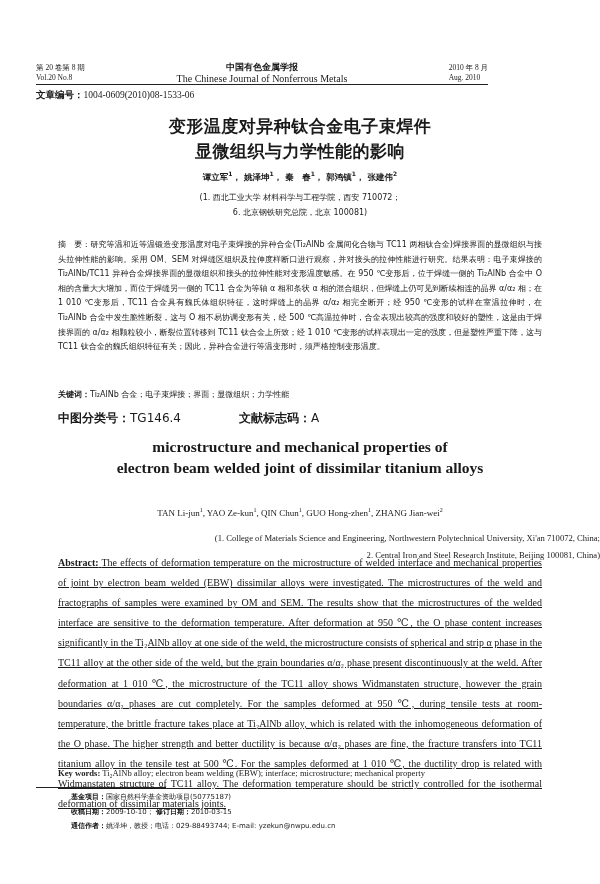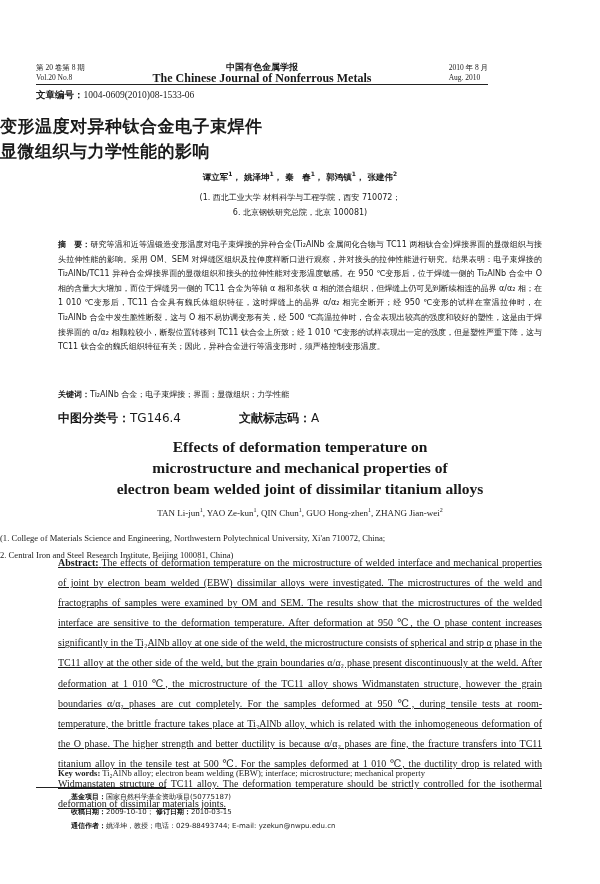--- a/index.html
+++ b/index.html
@@ -8,51 +8,51 @@
       font-family: "Liberation Serif", "DejaVu Serif", serif; color: #1a1a1a;
     }
     .page { position: absolute; left: 0; top: 0; width: 600px; height: 700px; }
 
     
     .hdr { position: absolute; left: 36px; right: 112px; top: 63px; height: 24px; font-size: 7.5px; }
     .hdr-left { position: absolute; left: 0; top: 0; line-height: 10px; }
     .hdr-right { position: absolute; right: 0; top: 0; line-height: 10px; text-align: left; }
     .hdr-center { position: absolute; left: 0; right: 0; top: -1px; text-align: center; line-height: 11px; }
     .hdr-center .cn { font-family: "DejaVu Sans", sans-serif; font-weight: bold; font-size: 9px; }
-    .hdr-center .en { font-weight: bold; font-size: 12px; }
+    .hdr-center .en { font-weight: normal; font-size: 10px; }
     .hdr-rule { position: absolute; left: 36px; width: 452px; top: 84px; border-top: 1px solid #222; }
 
     .article-no { position: absolute; left: 36px; top: 89px; font-size: 9.5px; }
     .article-no .lbl { font-family: "DejaVu Sans", sans-serif; font-weight: bold; font-size: 9.5px; }
 
     
-    .cn-title { position: absolute; left: 0; right: 0; top: 114px; 
+    .cn-title { position: absolute; left: 0; right: 0; top: 114px; text-align: center;
       font-family: "DejaVu Sans", sans-serif; font-weight: bold; font-size: 17px; line-height: 25px; letter-spacing: 0.5px; }
     .cn-authors { position: absolute; left: 0; right: 0; top: 170px; text-align: center;
       font-family: "DejaVu Sans", sans-serif; font-weight: bold; font-size: 8.5px; }
     .cn-authors sup { font-size: 6px; }
     .cn-affil { position: absolute; left: 0; right: 0; top: 190px; text-align: center;
       font-family: "DejaVu Sans", sans-serif; font-size: 8px; line-height: 15px; }
 
     
     .cn-abs { position: absolute; left: 58px; width: 484px; top: 238px;
       font-family: "DejaVu Sans", sans-serif; font-size: 8px; line-height: 14.6px; text-align: justify; }
-    .cn-abs .lbl { font-weight: bold; }
+    .cn-abs .lbl { font-weight: normal; }
     .cn-kw { position: absolute; left: 58px; width: 484px; top: 389px; font-family: "DejaVu Sans", sans-serif; font-size: 8px; }
     .cn-kw .lbl { font-weight: bold; }
     .cn-class { position: absolute; left: 58px; top: 410px; font-family: "DejaVu Sans", sans-serif; font-size: 12px; }
     .cn-class .lbl { font-weight: bold; }
     .cn-class .gap { display: inline-block; width: 58px; }
 
     
     .en-title { position: absolute; left: 0; right: 0; top: 436px; text-align: center;
       font-weight: bold; font-size: 15.5px; line-height: 21px; }
     .en-authors { position: absolute; left: 0; right: 0; top: 507px; text-align: center; font-size: 9px; }
     .en-authors sup { font-size: 6px; }
-    .en-affil { position: absolute; left: 0; right: 0; top: 530px; text-align: left; font-size: 8.6px; line-height: 17px; }
+    .en-affil { position: absolute; left: 0; right: 0; top: 530px; text-align: right; font-size: 8.6px; line-height: 17px; }
 
     .en-abs { position: absolute; left: 58px; width: 484px; top: 553px; font-size: 10px; line-height: 20.1px; text-align: justify; text-decoration: underline; }
     .en-abs .lbl { font-weight: bold; }
     .en-kw { position: absolute; left: 58px; width: 484px; top: 768px; font-size: 8.6px; }
     .en-kw .lbl { font-weight: bold; }
 
     .foot-rule { position: absolute; left: 36px; width: 130px; top: 787px; border-top: 1px solid #222; }
     .foot { position: absolute; left: 36px; top: 790px; font-family: "DejaVu Sans", sans-serif; font-size: 7px; line-height: 14.5px; margin-left: 35px; }
     .foot .lbl { font-weight: bold; }
   </style>
@@ -105,21 +105,20 @@
 
   <div class="cn-kw">
     <span class="lbl">关键词：</span><span>Ti₂AlNb 合金；电子束焊接；界面；显微组织；力学性能</span>
   </div>
 
   <div class="cn-class">
     <span class="lbl">中图分类号：</span><span>TG146.4</span><span class="gap"></span><span class="lbl">文献标志码：</span><span>A</span>
   </div>
 
   <div class="en-title">
-    <div>Effects of deformation temperature on</div>
     <div>microstructure and mechanical properties of</div>
     <div>electron beam welded joint of dissimilar titanium alloys</div>
   </div>
 
   <div class="en-authors">
     <span><span>TAN Li-jun</span><sup>1</sup></span>,
     <span><span>YAO Ze-kun</span><sup>1</sup></span>,
     <span><span>QIN Chun</span><sup>1</sup></span>,
     <span><span>GUO Hong-zhen</span><sup>1</sup></span>,
     <span><span>ZHANG Jian-wei</span><sup>2</sup></span>

